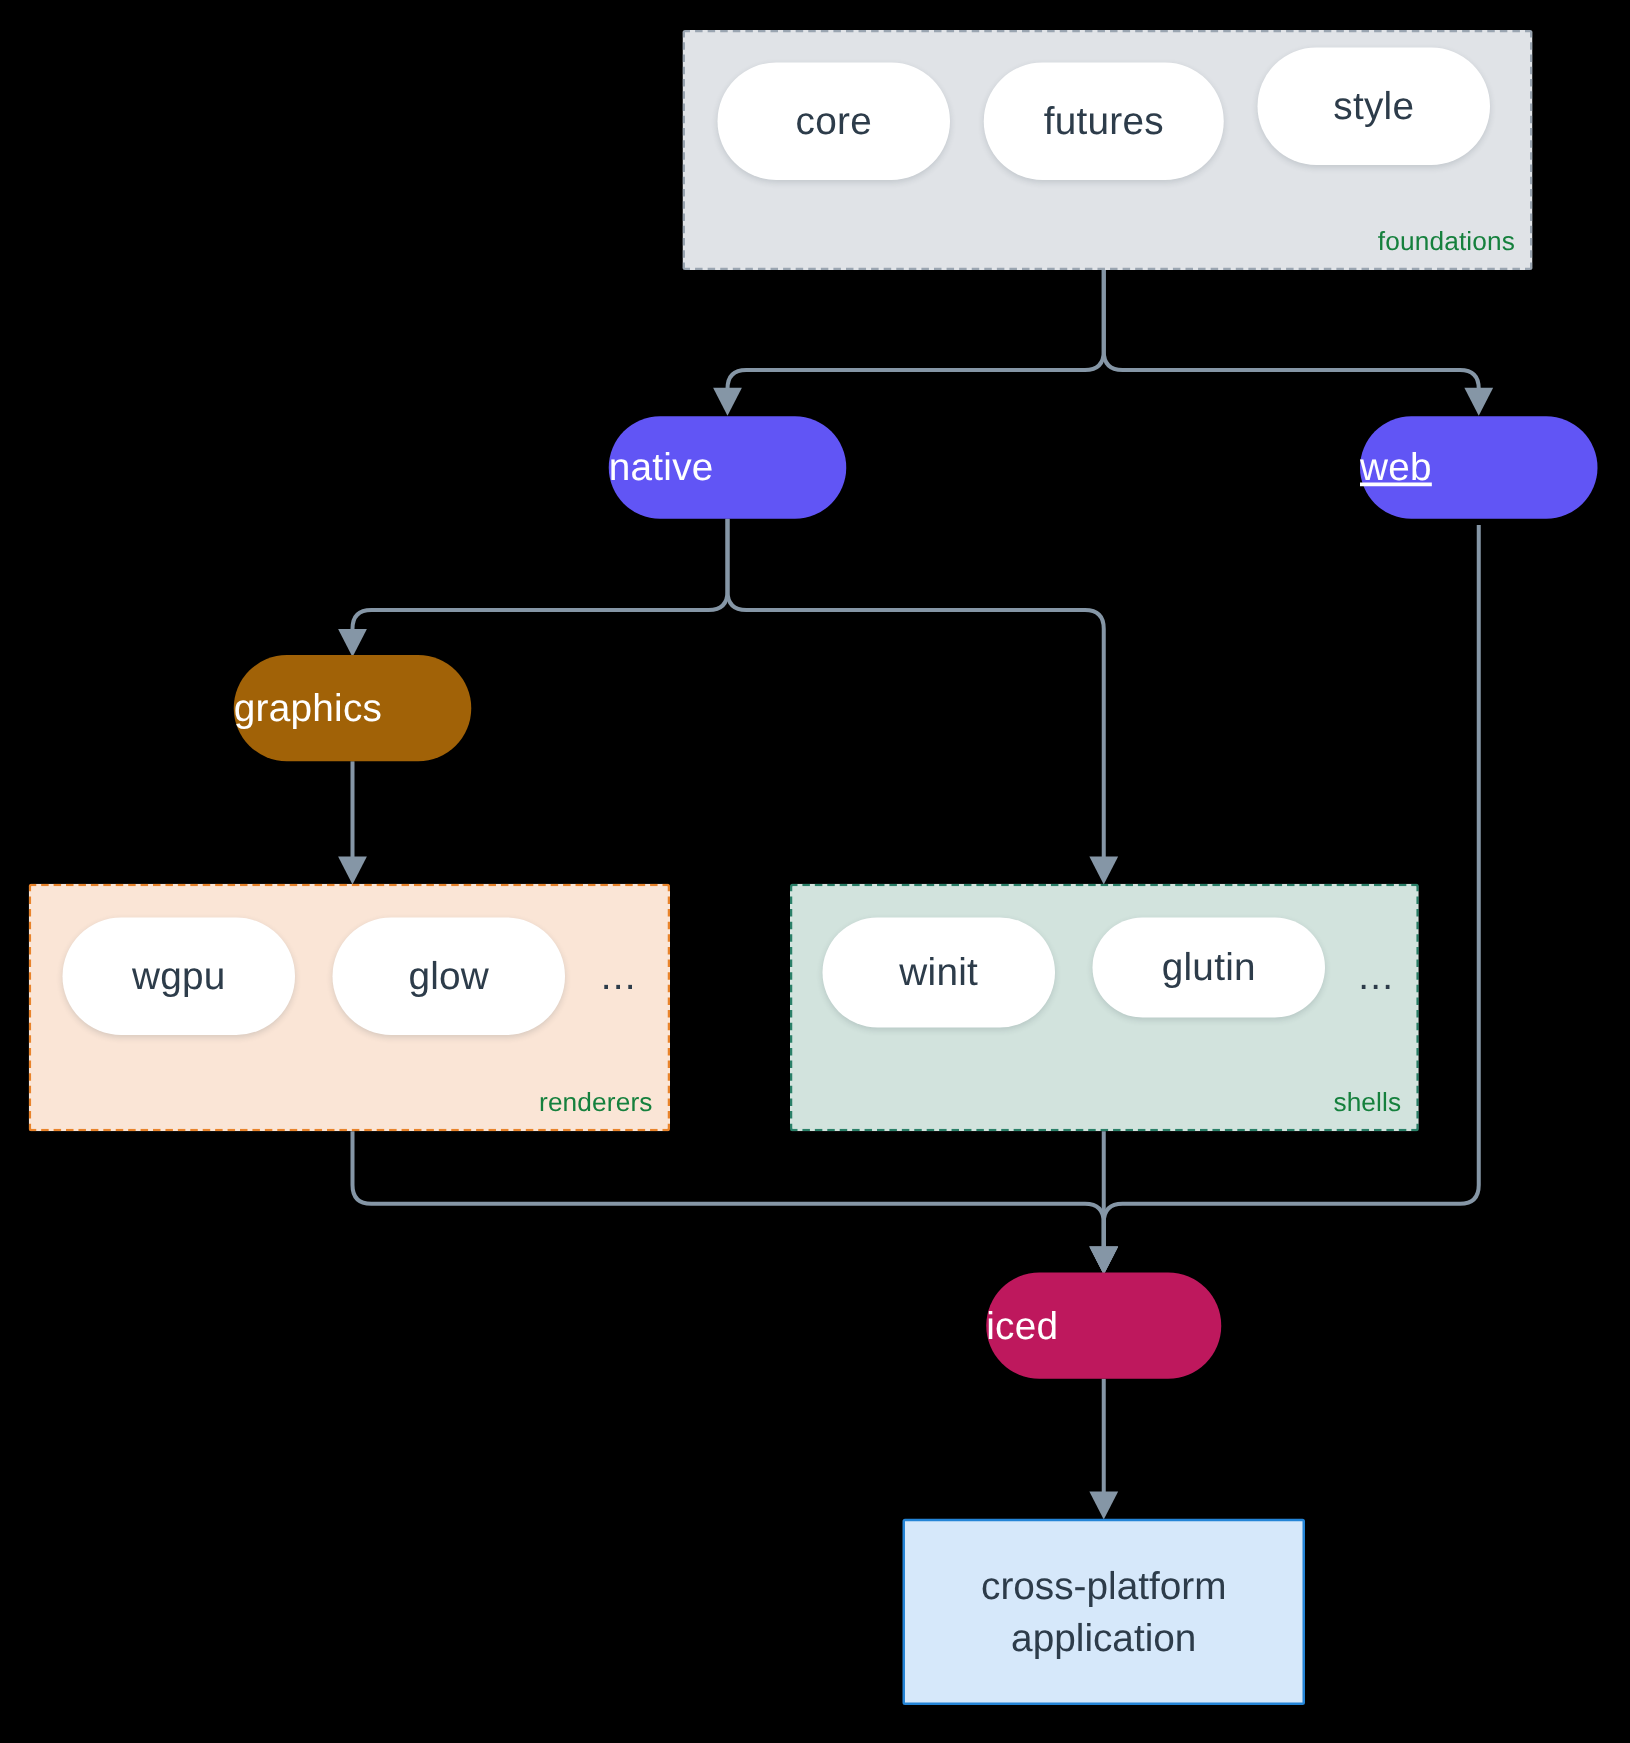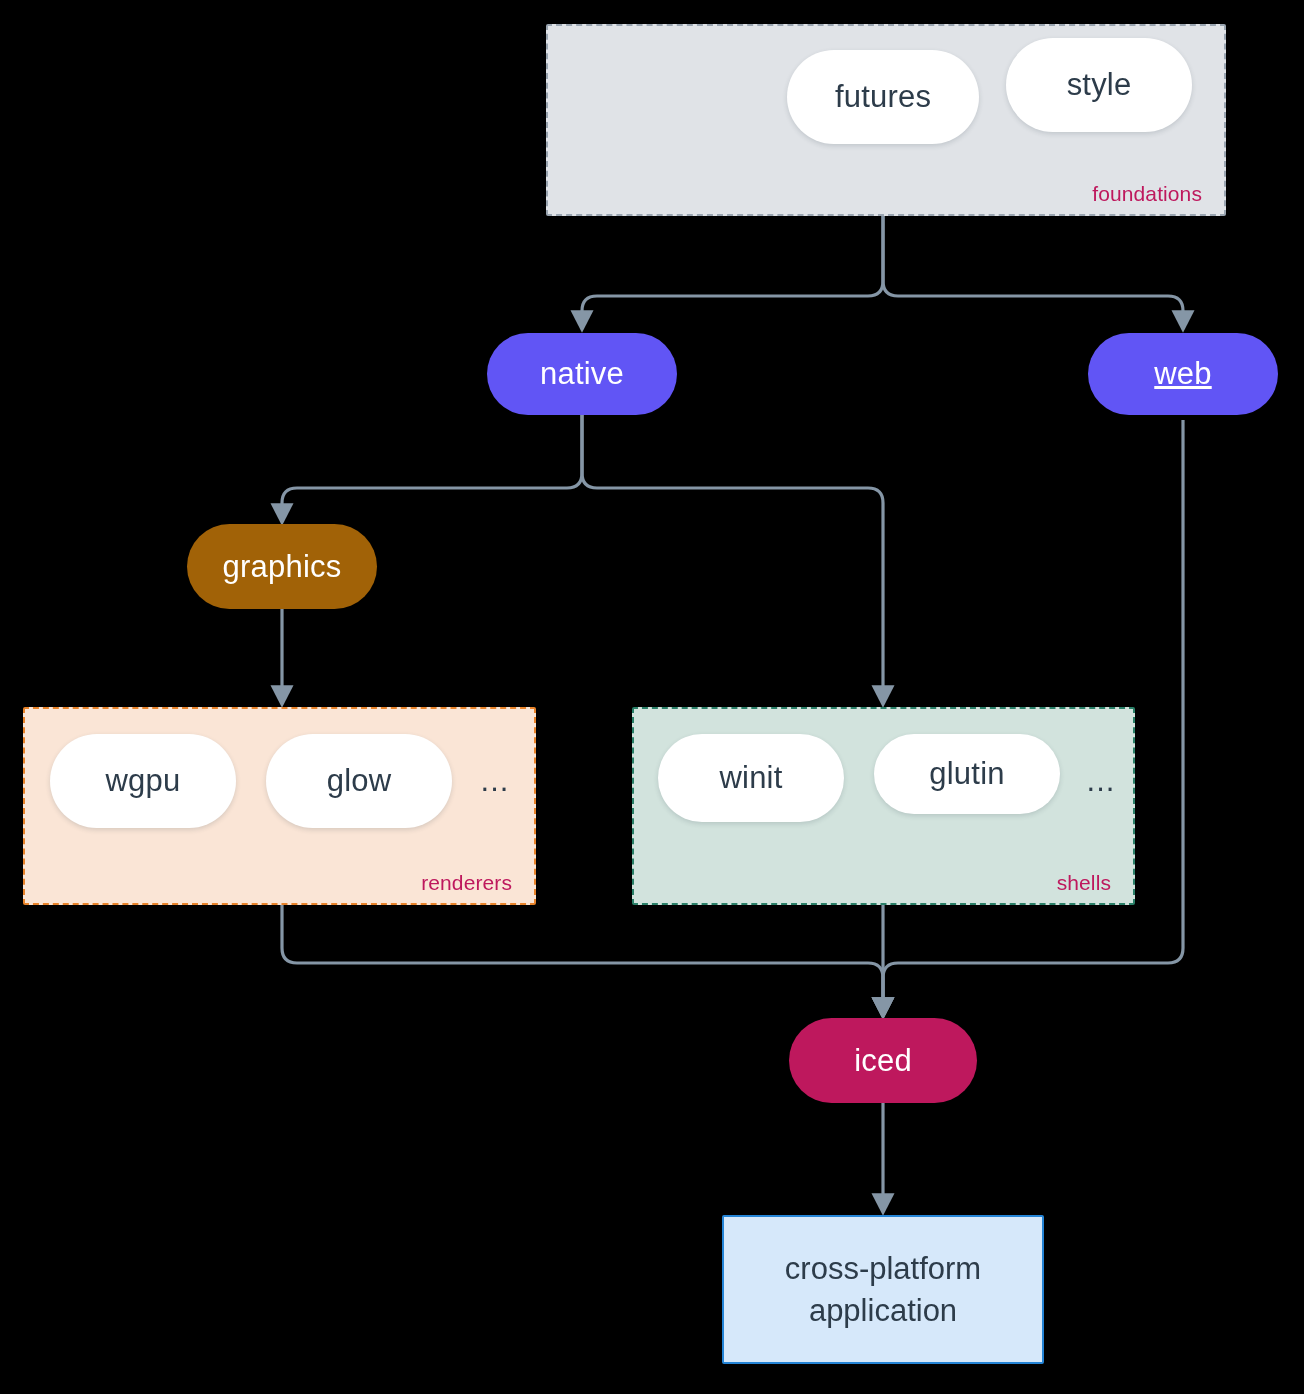--- a/index.html
+++ b/index.html
@@ -29,24 +29,24 @@
 
   
   .cluster {
     position: absolute;
     box-sizing: border-box;
     border-style: dashed;
     border-width: 2px;
   }
   .cluster-label {
     position: absolute;
-    right: 22px;
+    right: 12px;
     bottom: 8px;
     font-size: 21px;
-    color: #be185d;
+    color: #15803d;
     white-space: nowrap;
     letter-spacing: 0.1px;
   }
   .cluster-foundations {
     background: #e0e3e7;
     border-color: #9aa5b1;
     border-radius: 2px;
   }
   .cluster-renderers {
     background: #fae5d6;
@@ -74,21 +74,21 @@
     box-shadow: 0 2px 5px rgba(40,55,70,0.16);
   }
 
   
   .stadium {
     position: absolute;
     box-sizing: border-box;
     border-radius: 999px;
     display: flex;
     align-items: center;
-    justify-content: center;
+    justify-content: flex-start;
     color: #ffffff;
     font-size: 31px;
     letter-spacing: 0.2px;
   }
   .stadium-purple { background: #6155f5; }
   .stadium-orange { background: #a16207; }
   .stadium-blue   { background: #be185d; }
 
   
   .rectnode {
@@ -149,20 +149,23 @@
       <path d="M1183,420 L1183,948 Q1183,963 1168,963 L898,963 Q883,963 883,978 L883,1012" marker-end="url(#arrowhead)"></path>
 
       <path d="M883,1103 L883,1208" marker-end="url(#arrowhead)"></path>
     </g>
   </svg>
 
   <div class="cluster cluster-foundations" style="left:546px; top:24px; width:680px; height:192px;">
     <span class="cluster-label">foundations</span>
   </div>
 
+  <div class="pill" style="left:574px; top:50px; width:186px; height:94px;">
+    <span>core</span>
+  </div>
 
   <div class="pill" style="left:787px; top:50px; width:192px; height:94px;">
     <span>futures</span>
   </div>
 
   <div class="pill" style="left:1006px; top:38px; width:186px; height:94px;text-align:center;">
     <span>style</span>
   </div>
 
   <div class="stadium stadium-purple" style="left:487px; top:333px; width:190px; height:82px;">

